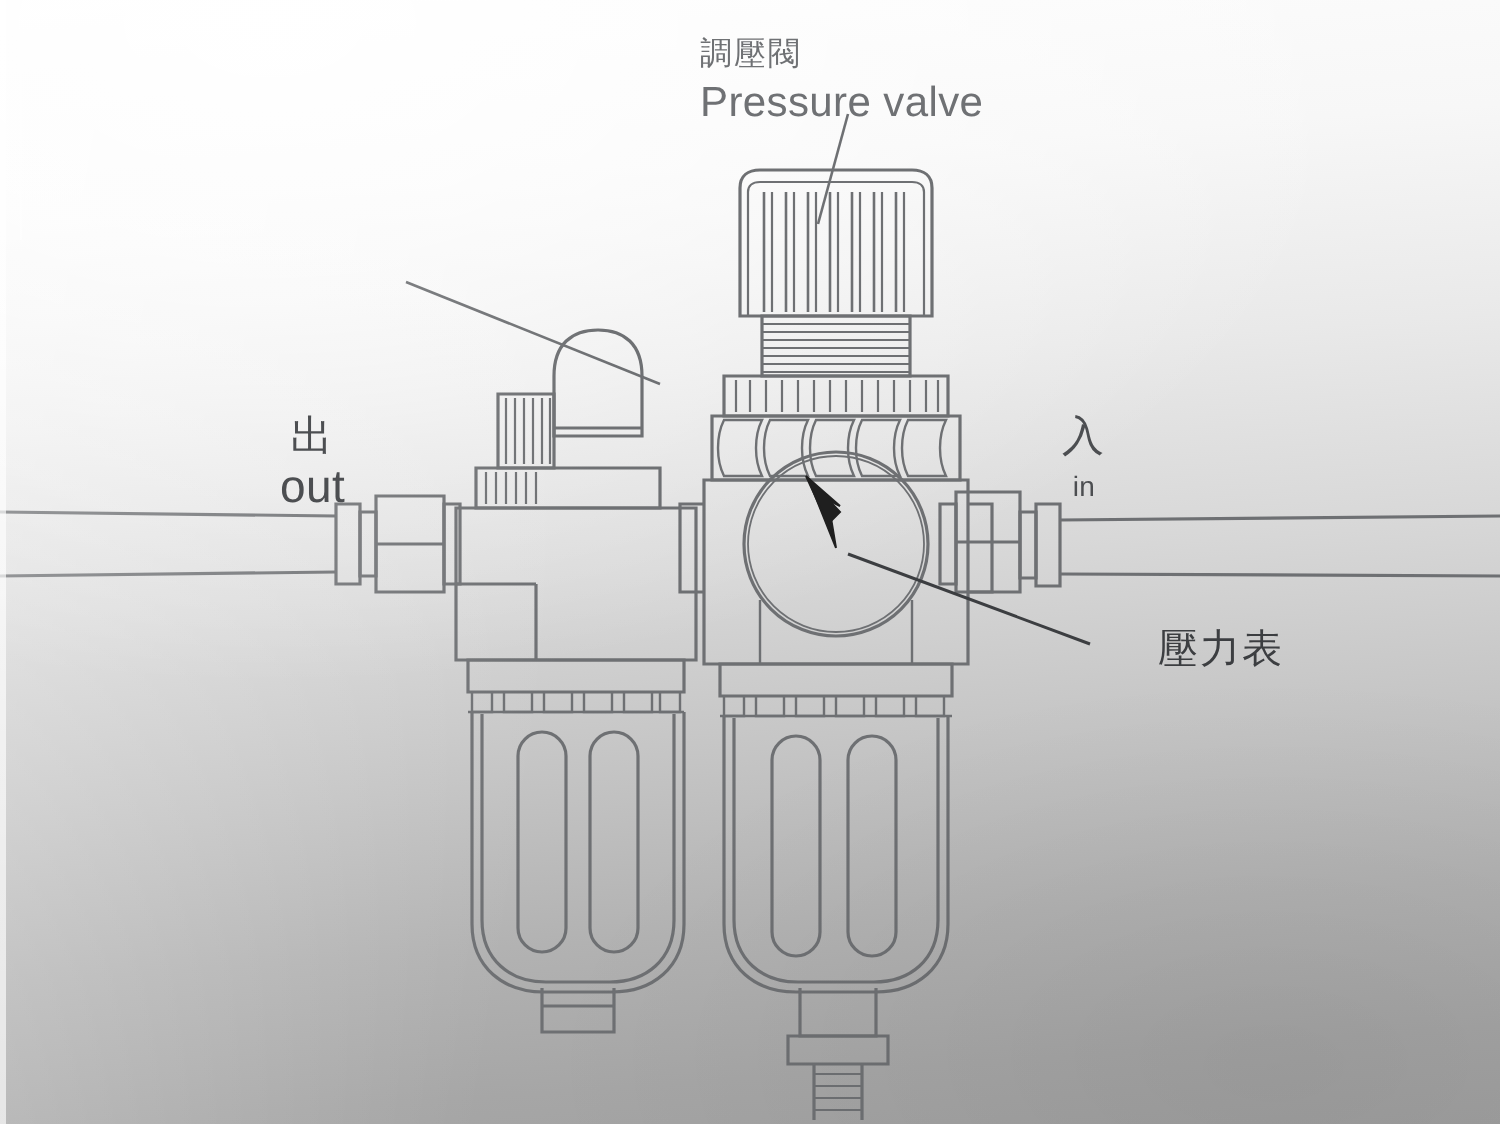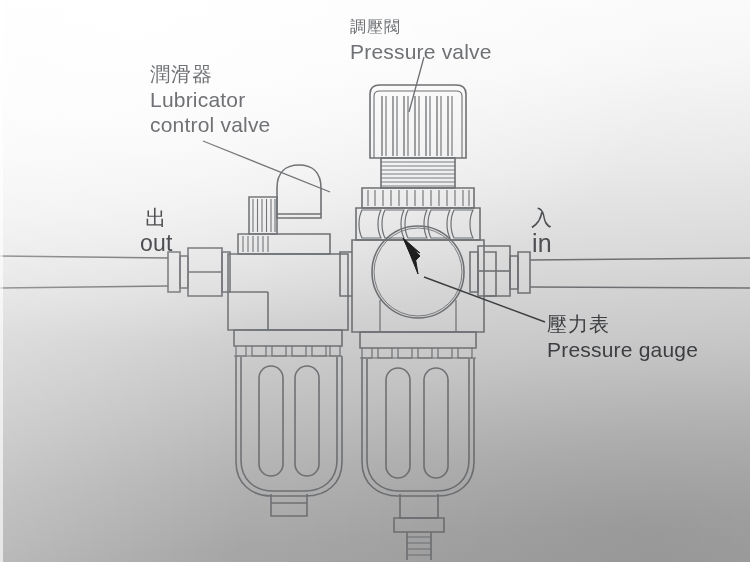--- a/index.html
+++ b/index.html
@@ -31,35 +31,35 @@
   .label{position:absolute;color:#6f7174;white-space:nowrap;}
   .label .cjk{
     font-family:"DejaVu Sans", sans-serif;
     font-size:21px;letter-spacing:1px;line-height:25px;
   }
   .label .en{
     font-family:"Liberation Sans", sans-serif;
     font-size:21px;line-height:25px;letter-spacing:0.2px;
   }
   .label.dark{color:#4a4c4f;}
-  .label.dark .cjk{font-size:20px;}
+  .label.dark .cjk{font-size:20px;margin-left:32px;}
   .label.dark .en{font-size:21px;}
 
   #lbl-lubricator{left:150px;top:62px;}
   #lbl-lubricator .cjk{font-size:20px;}
   #lbl-adjusting{left:350px;top:14px;}
   #lbl-adjusting .cjk{font-size:16px;}
   #lbl-gauge{left:547px;top:312px;color:#3c3e41;}
   #lbl-gauge .cjk{font-size:20px;}
   #lbl-out{left:140px;top:206px;color:#4c4e51;text-align:center;}
   #lbl-out .cjk{font-size:21px;display:block;}
   #lbl-out .en{font-size:23px;display:block;}
   #lbl-in{left:531px;top:206px;color:#4c4e51;text-align:center;}
   #lbl-in .cjk{font-size:21px;display:block;}
-  #lbl-in .en{font-size:25px;display:block;}
+  #lbl-in .en{font-size:14px;display:block;}
 </style>
 </head>
 <body>
 
 <div id="page">
 
   <svg class="art" viewBox="0 0 750 562">
     <defs>
 
       <g id="nothing"></g>
@@ -221,34 +221,28 @@
       <path d="M414,250 L404,239 L420,253 Z" fill="#1f1f1f" stroke="#1f1f1f" stroke-width="1"></path>
       <path d="M403,238 L420,256 L414,262 Z" fill="#1f1f1f" stroke="#1f1f1f" stroke-width="1"></path>
     </g>
   </svg>
 
   <div class="edge" style="left:0;top:0;width:3px;height:562px;"></div>
   <div class="edge" style="left:10px;top:0;width:1px;height:120px;opacity:.7;"></div>
 
   <div class="sheen"></div>
 
-  <div class="label" id="lbl-lubricator">
-    <div class="cjk">潤滑器</div>
-    <div class="en">Lubricator</div>
-    <div class="en">control valve</div>
-  </div>
 
   <div class="label" id="lbl-adjusting">
     <div class="cjk">調壓閥</div>
     <div class="en">Pressure valve</div>
   </div>
 
   <div class="label dark" id="lbl-gauge">
     <div class="cjk">壓力表</div>
-    <div class="en">Pressure gauge</div>
   </div>
 
   <div class="label" id="lbl-out">
     <span class="cjk">出</span>
     <span class="en">out</span>
   </div>
 
   <div class="label" id="lbl-in">
     <span class="cjk">入</span>
     <span class="en">in</span>

